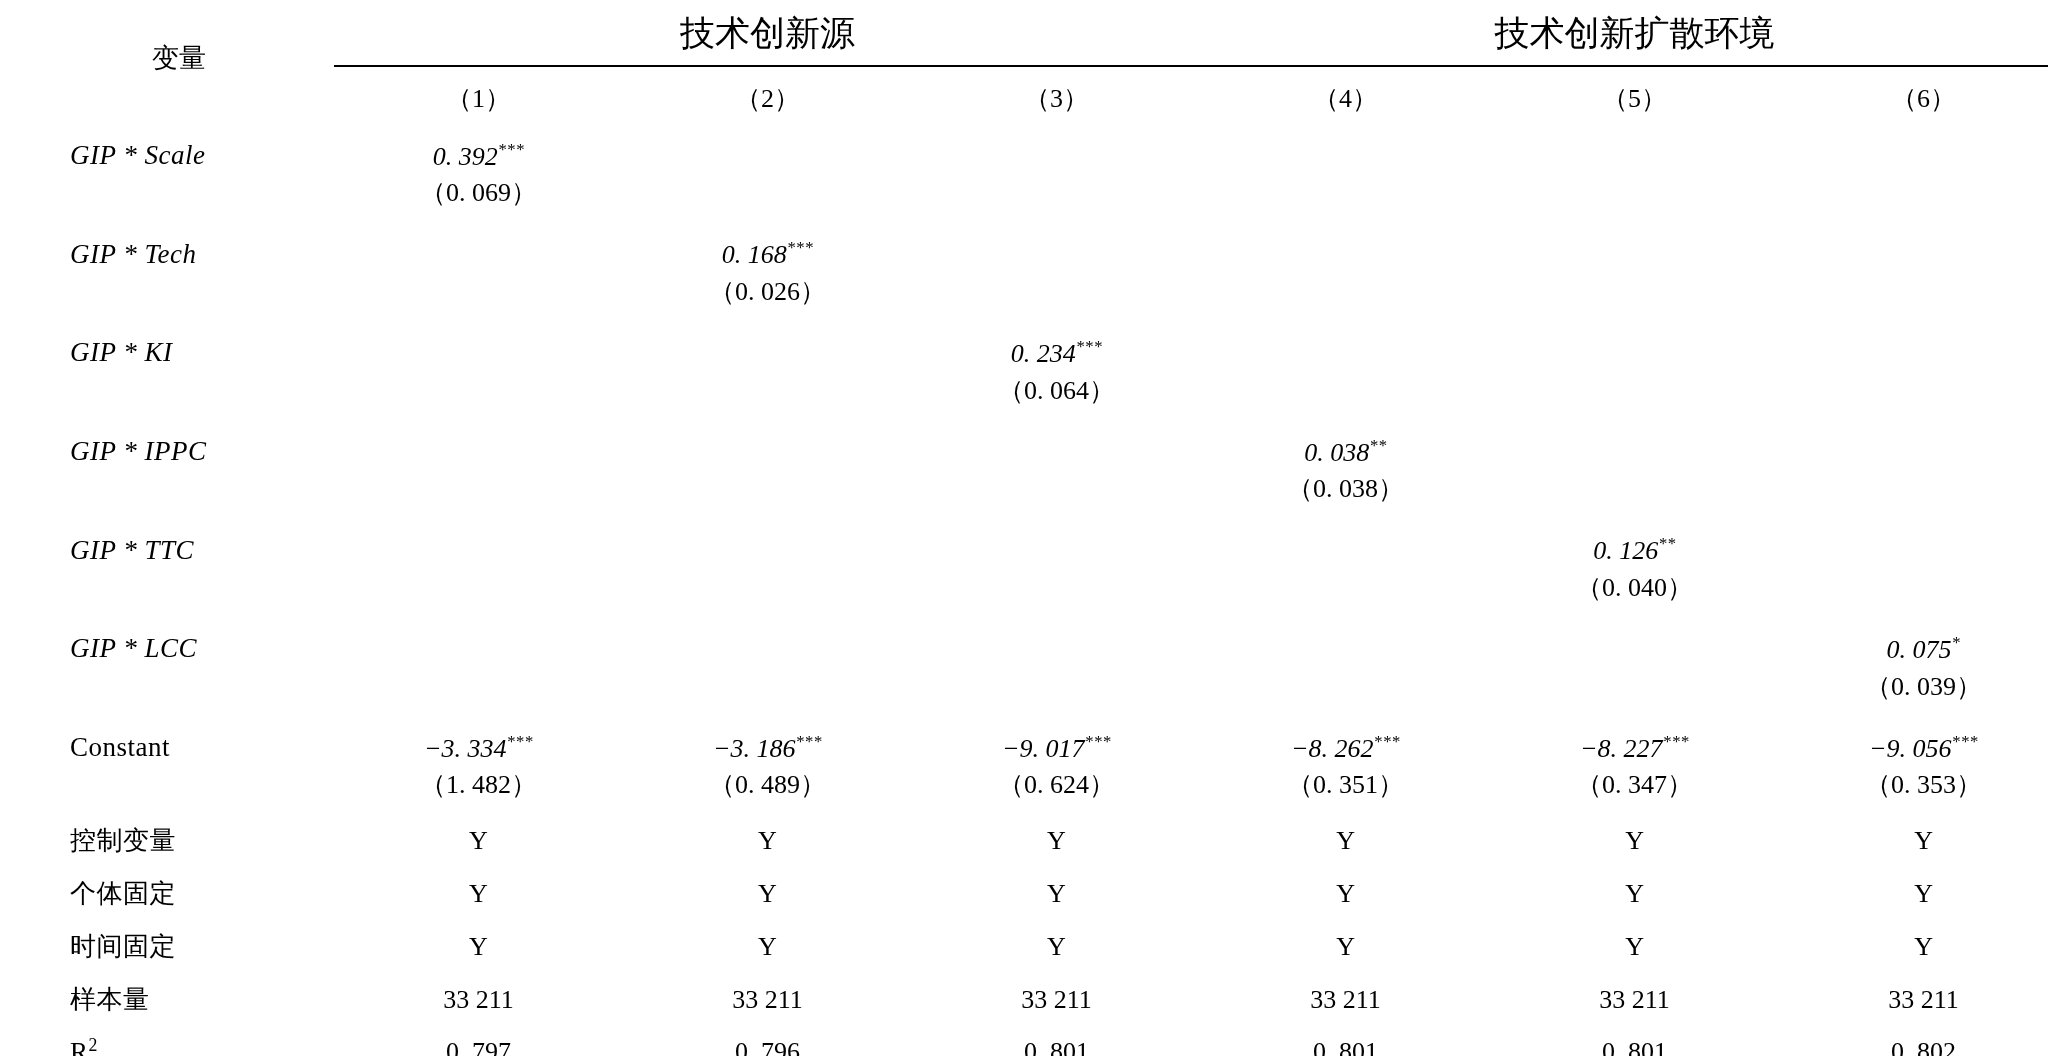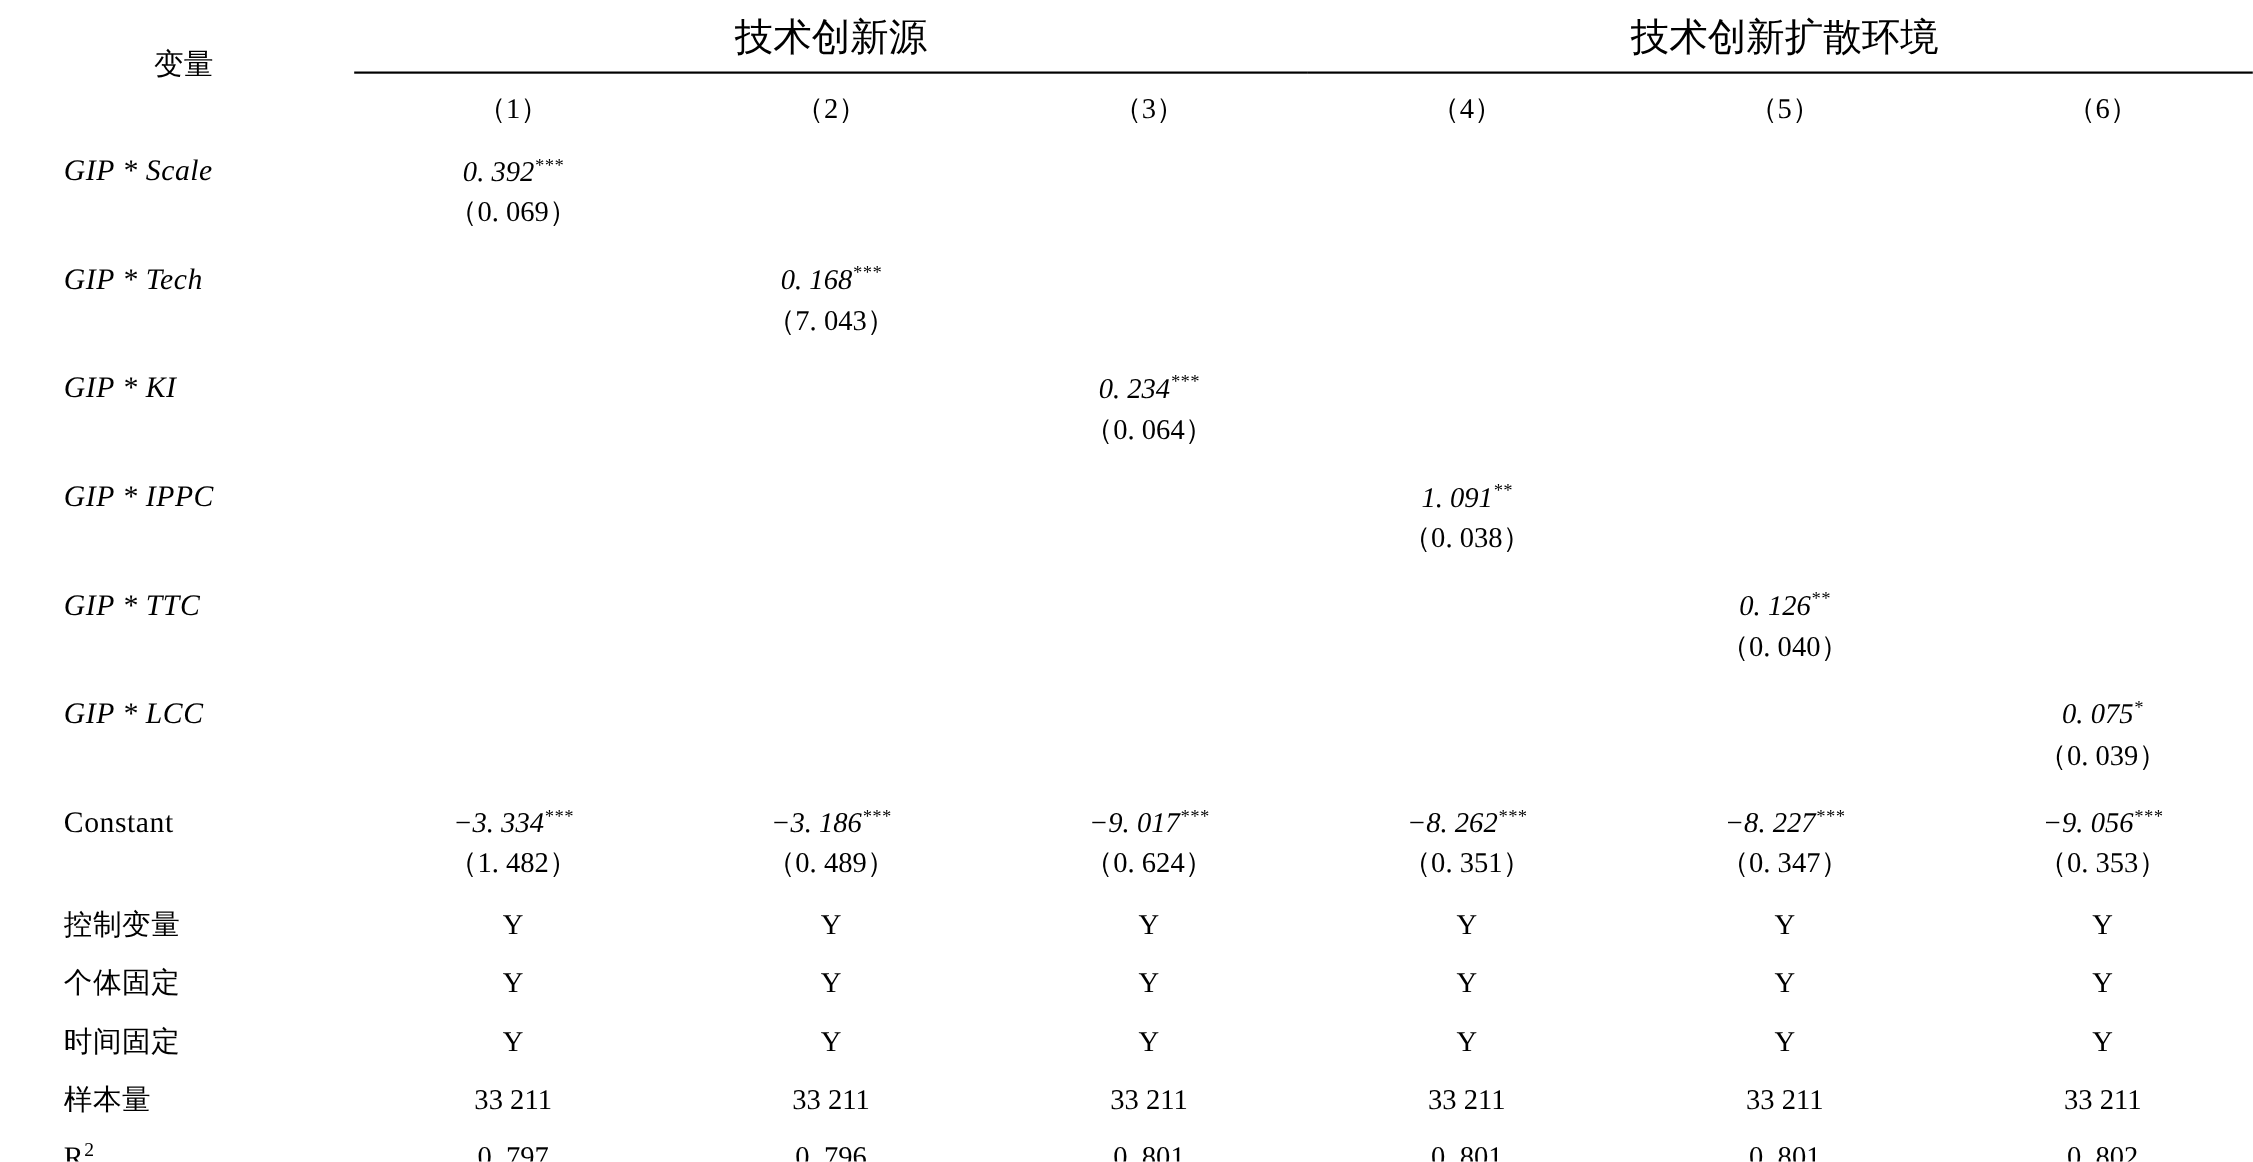--- a/index.html
+++ b/index.html
@@ -12,21 +12,21 @@
     height: 1056px;
     font-family: "Liberation Serif", serif;
     color: #000000;
     overflow: hidden;
   }
   .sheet {
     width: 2048px;
     height: 1032px;
     position: relative;
     box-sizing: border-box;
-    padding: 0 12px;
+    padding: 0 24px;
   }
   table.reg {
     width: 100%;
     border-collapse: collapse;
     table-layout: fixed;
     font-size: 26px;
   }
   
   col.c-var { width: 310px; }
   col.c-num { width: 289px; }
@@ -153,21 +153,21 @@
           <td class="cell"></td>
           <td class="cell"><span>0. 168</span><sup>***</sup></td>
           <td class="cell"></td>
           <td class="cell"></td>
           <td class="cell"></td>
           <td class="cell"></td>
         </tr>
         <tr class="se-row">
           <td></td>
           <td class="cell"></td>
-          <td class="cell">（7. 043）</td>
+          <td class="cell">（0. 026）</td>
           <td class="cell"></td>
           <td class="cell"></td>
           <td class="cell"></td>
           <td class="cell"></td>
         </tr>
         <tr class="coef-row">
           <td class="varname ">GIP * KI</td>
           <td class="cell"></td>
           <td class="cell"></td>
           <td class="cell"><span>0. 234</span><sup>***</sup></td>
@@ -182,21 +182,21 @@
           <td class="cell">（0. 064）</td>
           <td class="cell"></td>
           <td class="cell"></td>
           <td class="cell"></td>
         </tr>
         <tr class="coef-row">
           <td class="varname ">GIP * IPPC</td>
           <td class="cell"></td>
           <td class="cell"></td>
           <td class="cell"></td>
-          <td class="cell"><span>1. 091</span><sup>**</sup></td>
+          <td class="cell"><span>0. 038</span><sup>**</sup></td>
           <td class="cell"></td>
           <td class="cell"></td>
         </tr>
         <tr class="se-row">
           <td></td>
           <td class="cell"></td>
           <td class="cell"></td>
           <td class="cell"></td>
           <td class="cell">（0. 038）</td>
           <td class="cell"></td>

